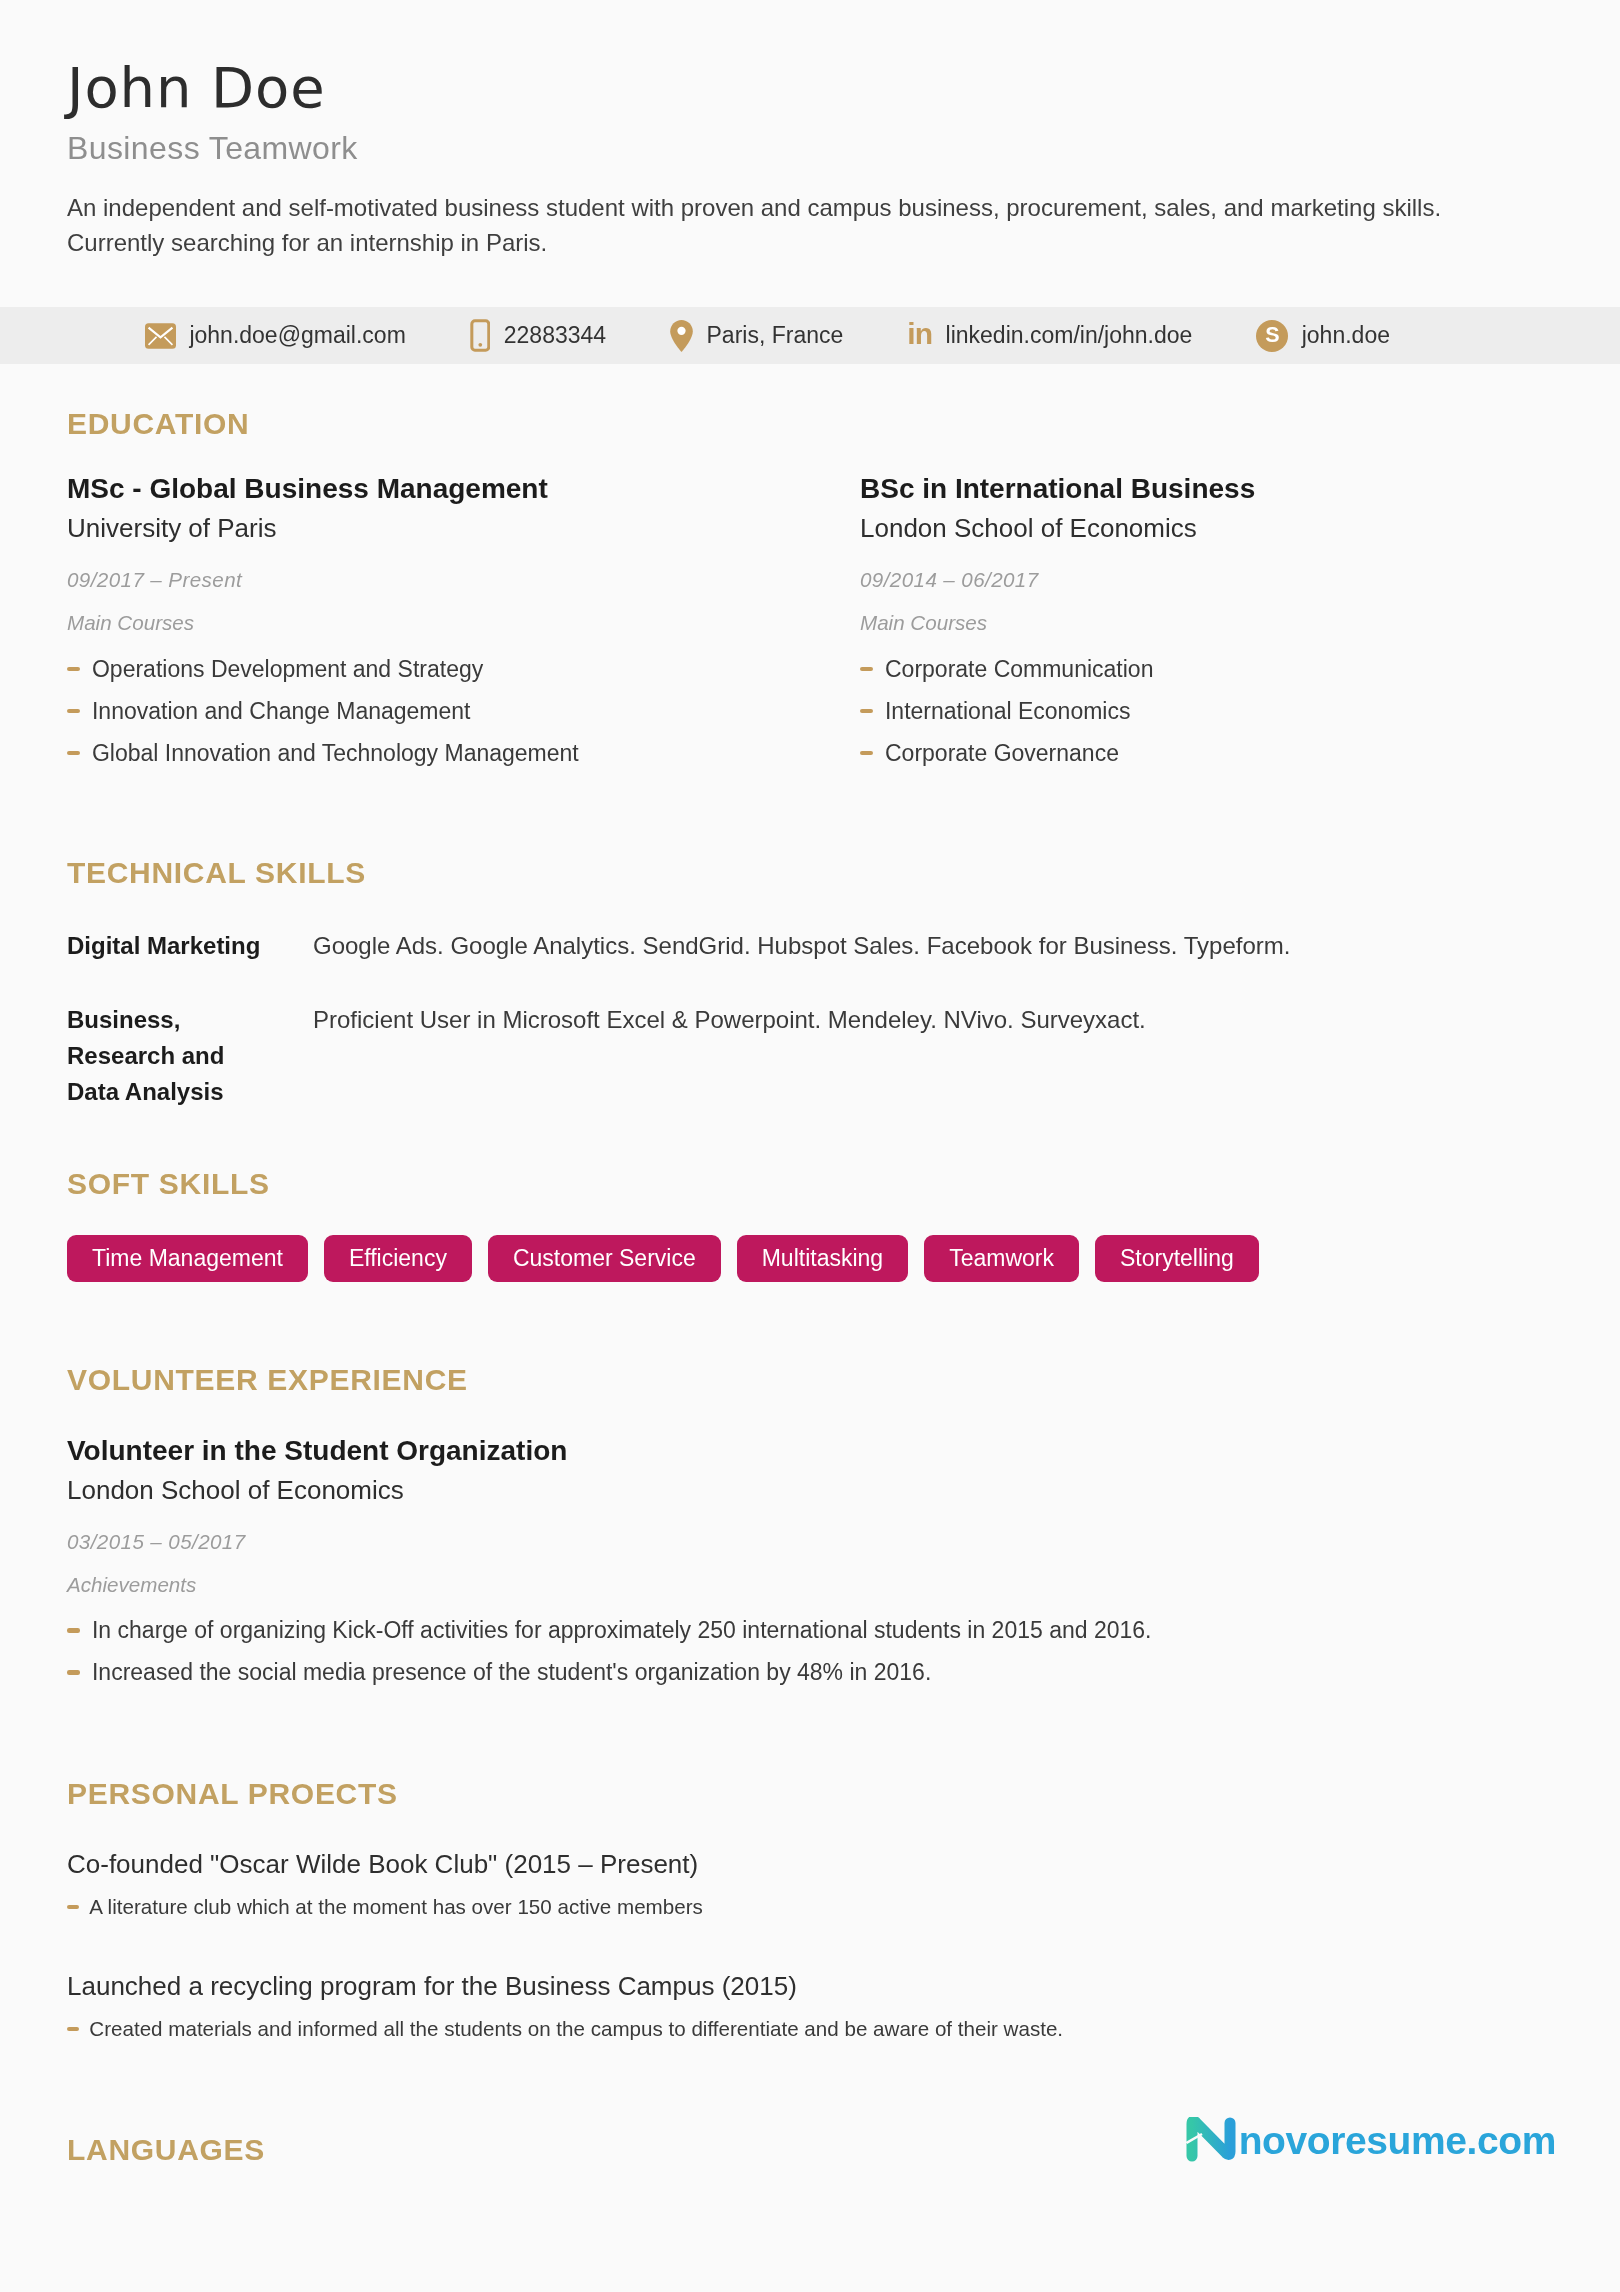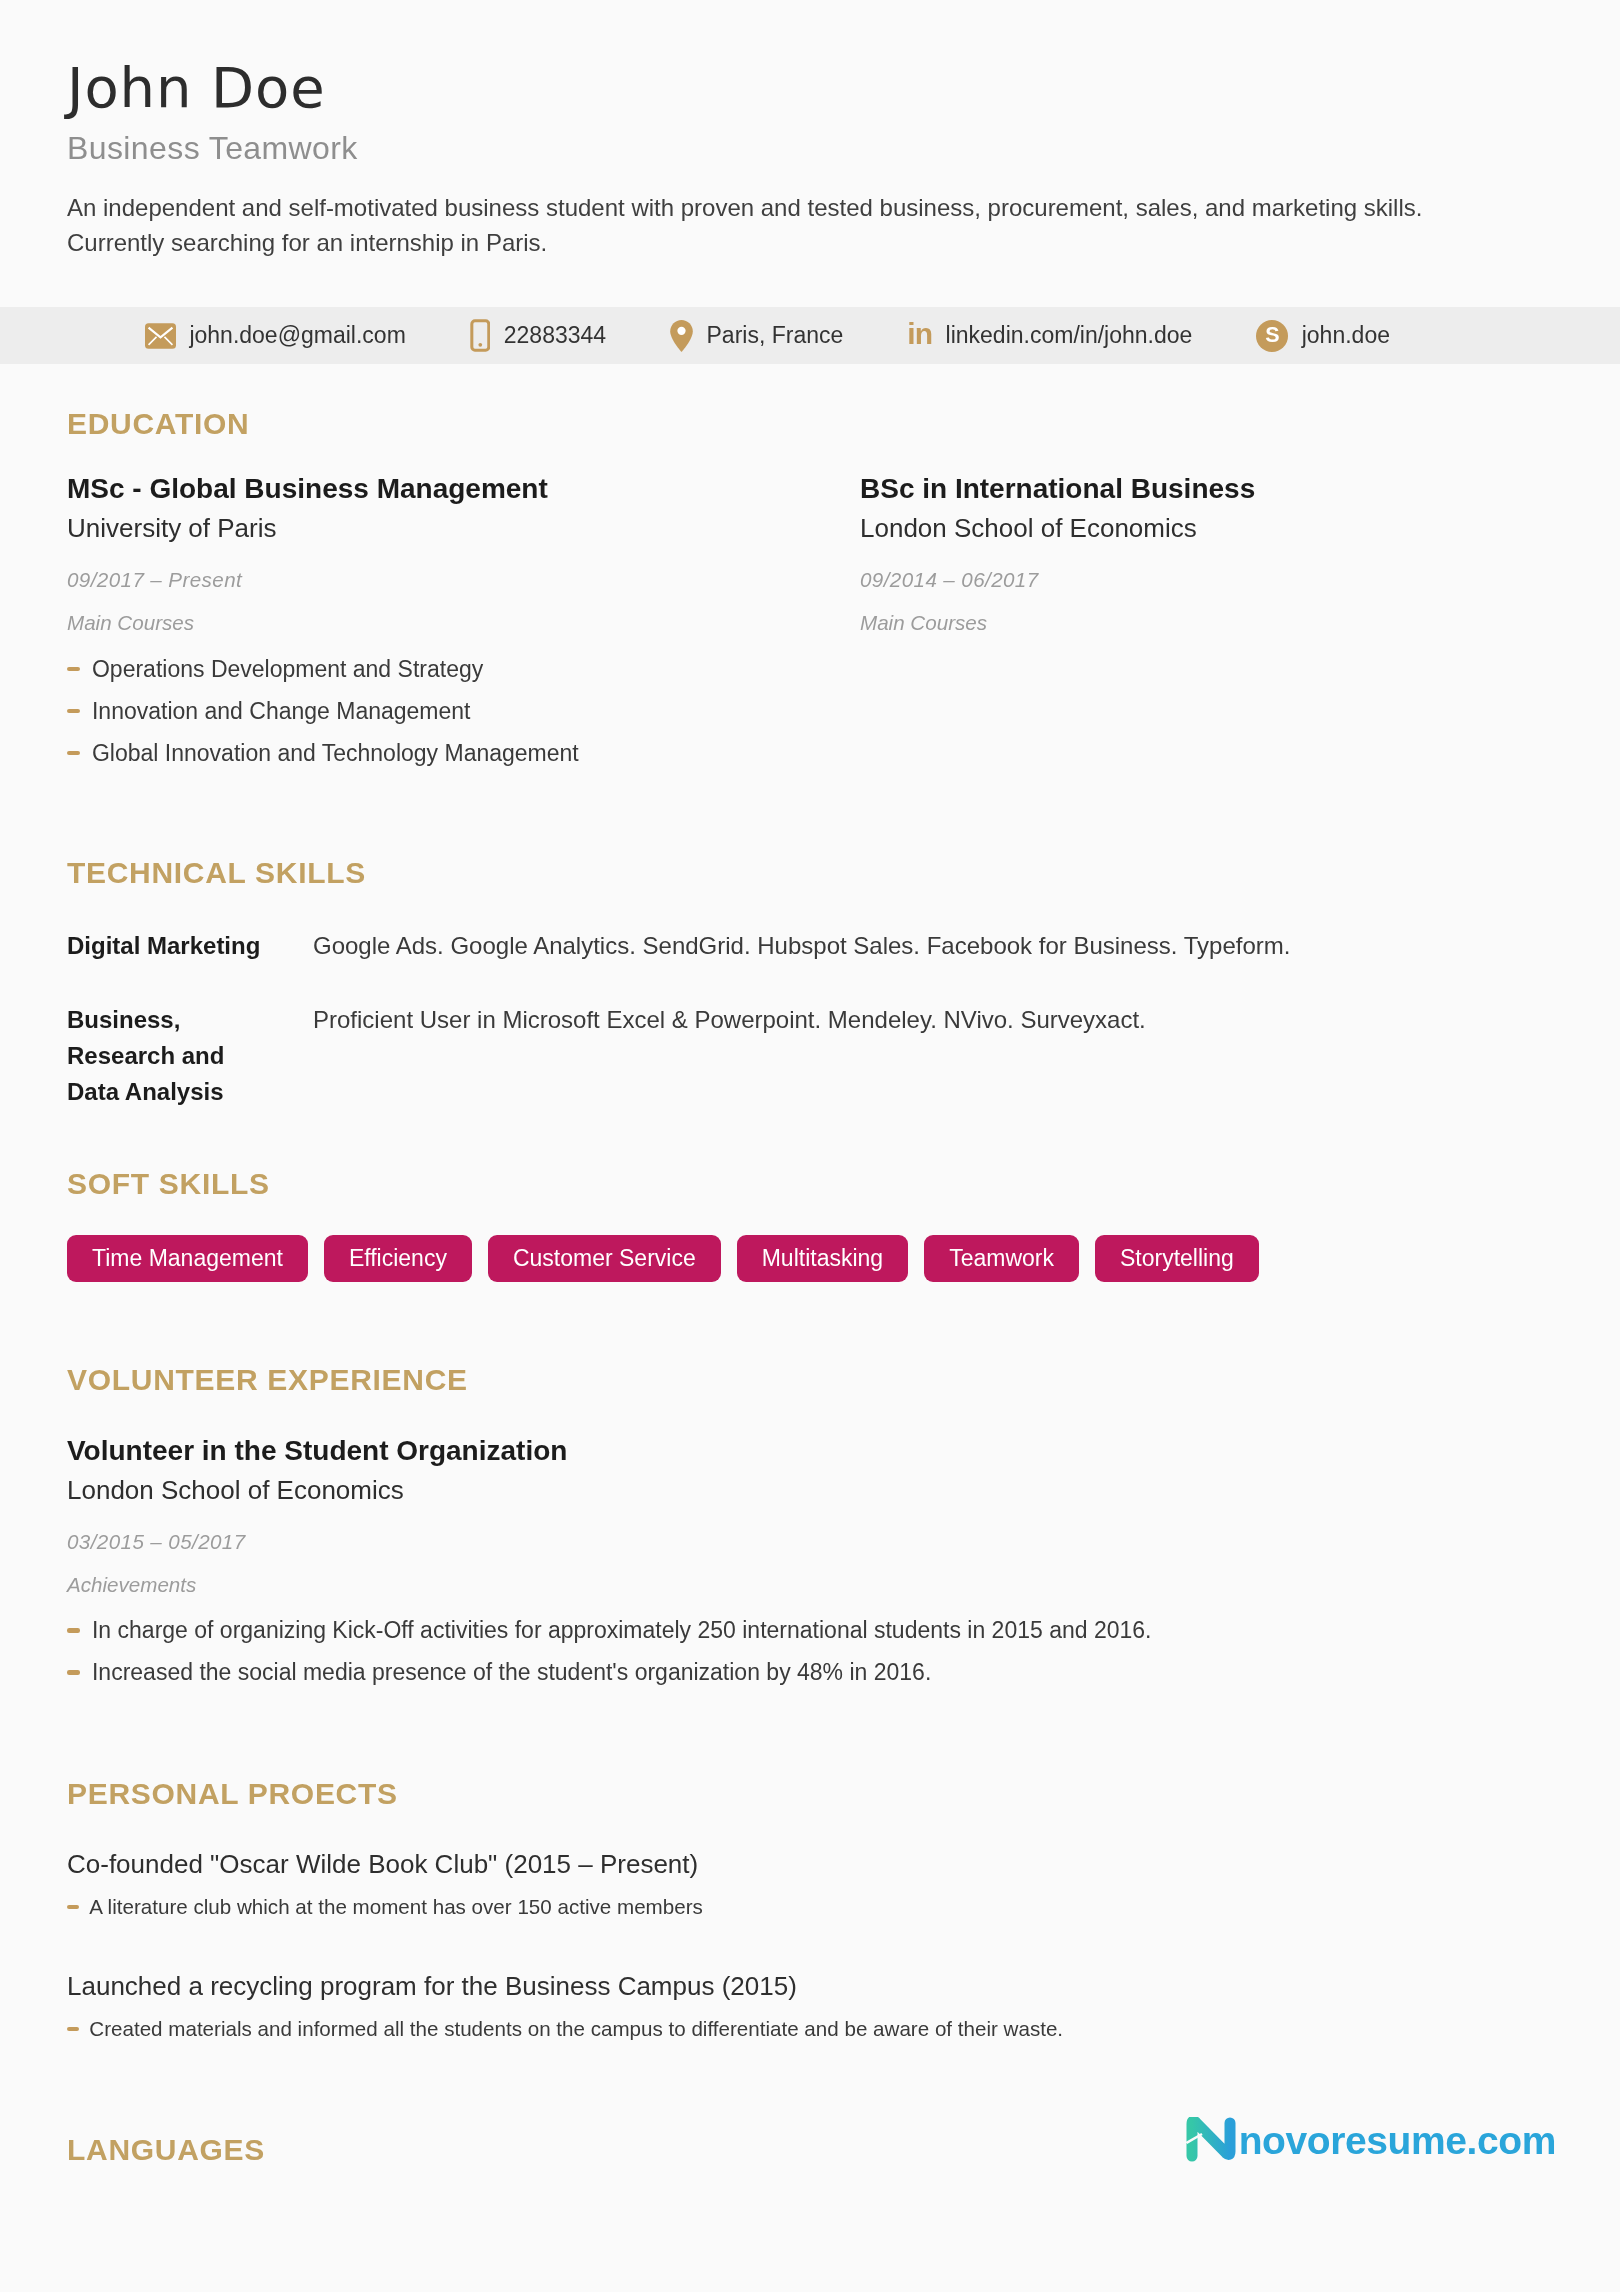--- a/index.html
+++ b/index.html
@@ -81,21 +81,21 @@
   .logo-text { font-size:39px; font-weight:bold; color:#2aa5da; letter-spacing:-0.4px; }
 </style>
 </head>
 <body>
 
 <div class="page">
 
   <div class="header">
     <div class="name">John Doe</div>
     <div class="job-title">Business Teamwork</div>
-    <div class="summary">An independent and self-motivated business student with proven and tested business, procurement, sales, and marketing skills. Currently searching for an internship in Paris.</div>
+    <div class="summary">An independent and self-motivated business student with proven and campus business, procurement, sales, and marketing skills. Currently searching for an internship in Paris.</div>
   </div>
 
   <div class="contact-bar">
 
     <div class="contact-item">
       <span class="icon-box">
         <svg width="31" height="26" viewBox="0 0 35 29">
           <rect width="35" height="29" rx="4" fill="#c49b5b"></rect>
           <path d="M4 5 L17.5 16 L31 5" stroke="#fff" stroke-width="2.4" fill="none"></path>
           <path d="M4 24.5 L13 15.5 M31 24.5 L22 15.5" stroke="#fff" stroke-width="1.8" fill="none"></path>
@@ -159,20 +159,34 @@
                 <span class="dash"></span>
                 <span>Global Innovation and Technology Management</span>
               </li>
           </ul>
         </div>
         <div class="edu-entry">
           <div class="degree">BSc in International Business</div>
           <div class="school">London School of Economics</div>
           <div class="dates">09/2014 – 06/2017</div>
           <div class="courses-label">Main Courses</div>
+          <ul class="blist">
+            <li>
+                <span class="dash"></span>
+                <span>Corporate Communication</span>
+              </li>
+            <li>
+                <span class="dash"></span>
+                <span>International Economics</span>
+              </li>
+            <li>
+                <span class="dash"></span>
+                <span>Corporate Governance</span>
+              </li>
+          </ul>
         </div>
       </div>
     </div>
 
     <div class="sec-tech">
       <div class="section-title">TECHNICAL SKILLS</div>
       <div class="skill-rows">
         <div class="skill-row">
           <div class="skill-label">Digital Marketing</div>
           <div class="skill-value">Google Ads. Google Analytics. SendGrid. Hubspot Sales. Facebook for Business. Typeform.</div>

